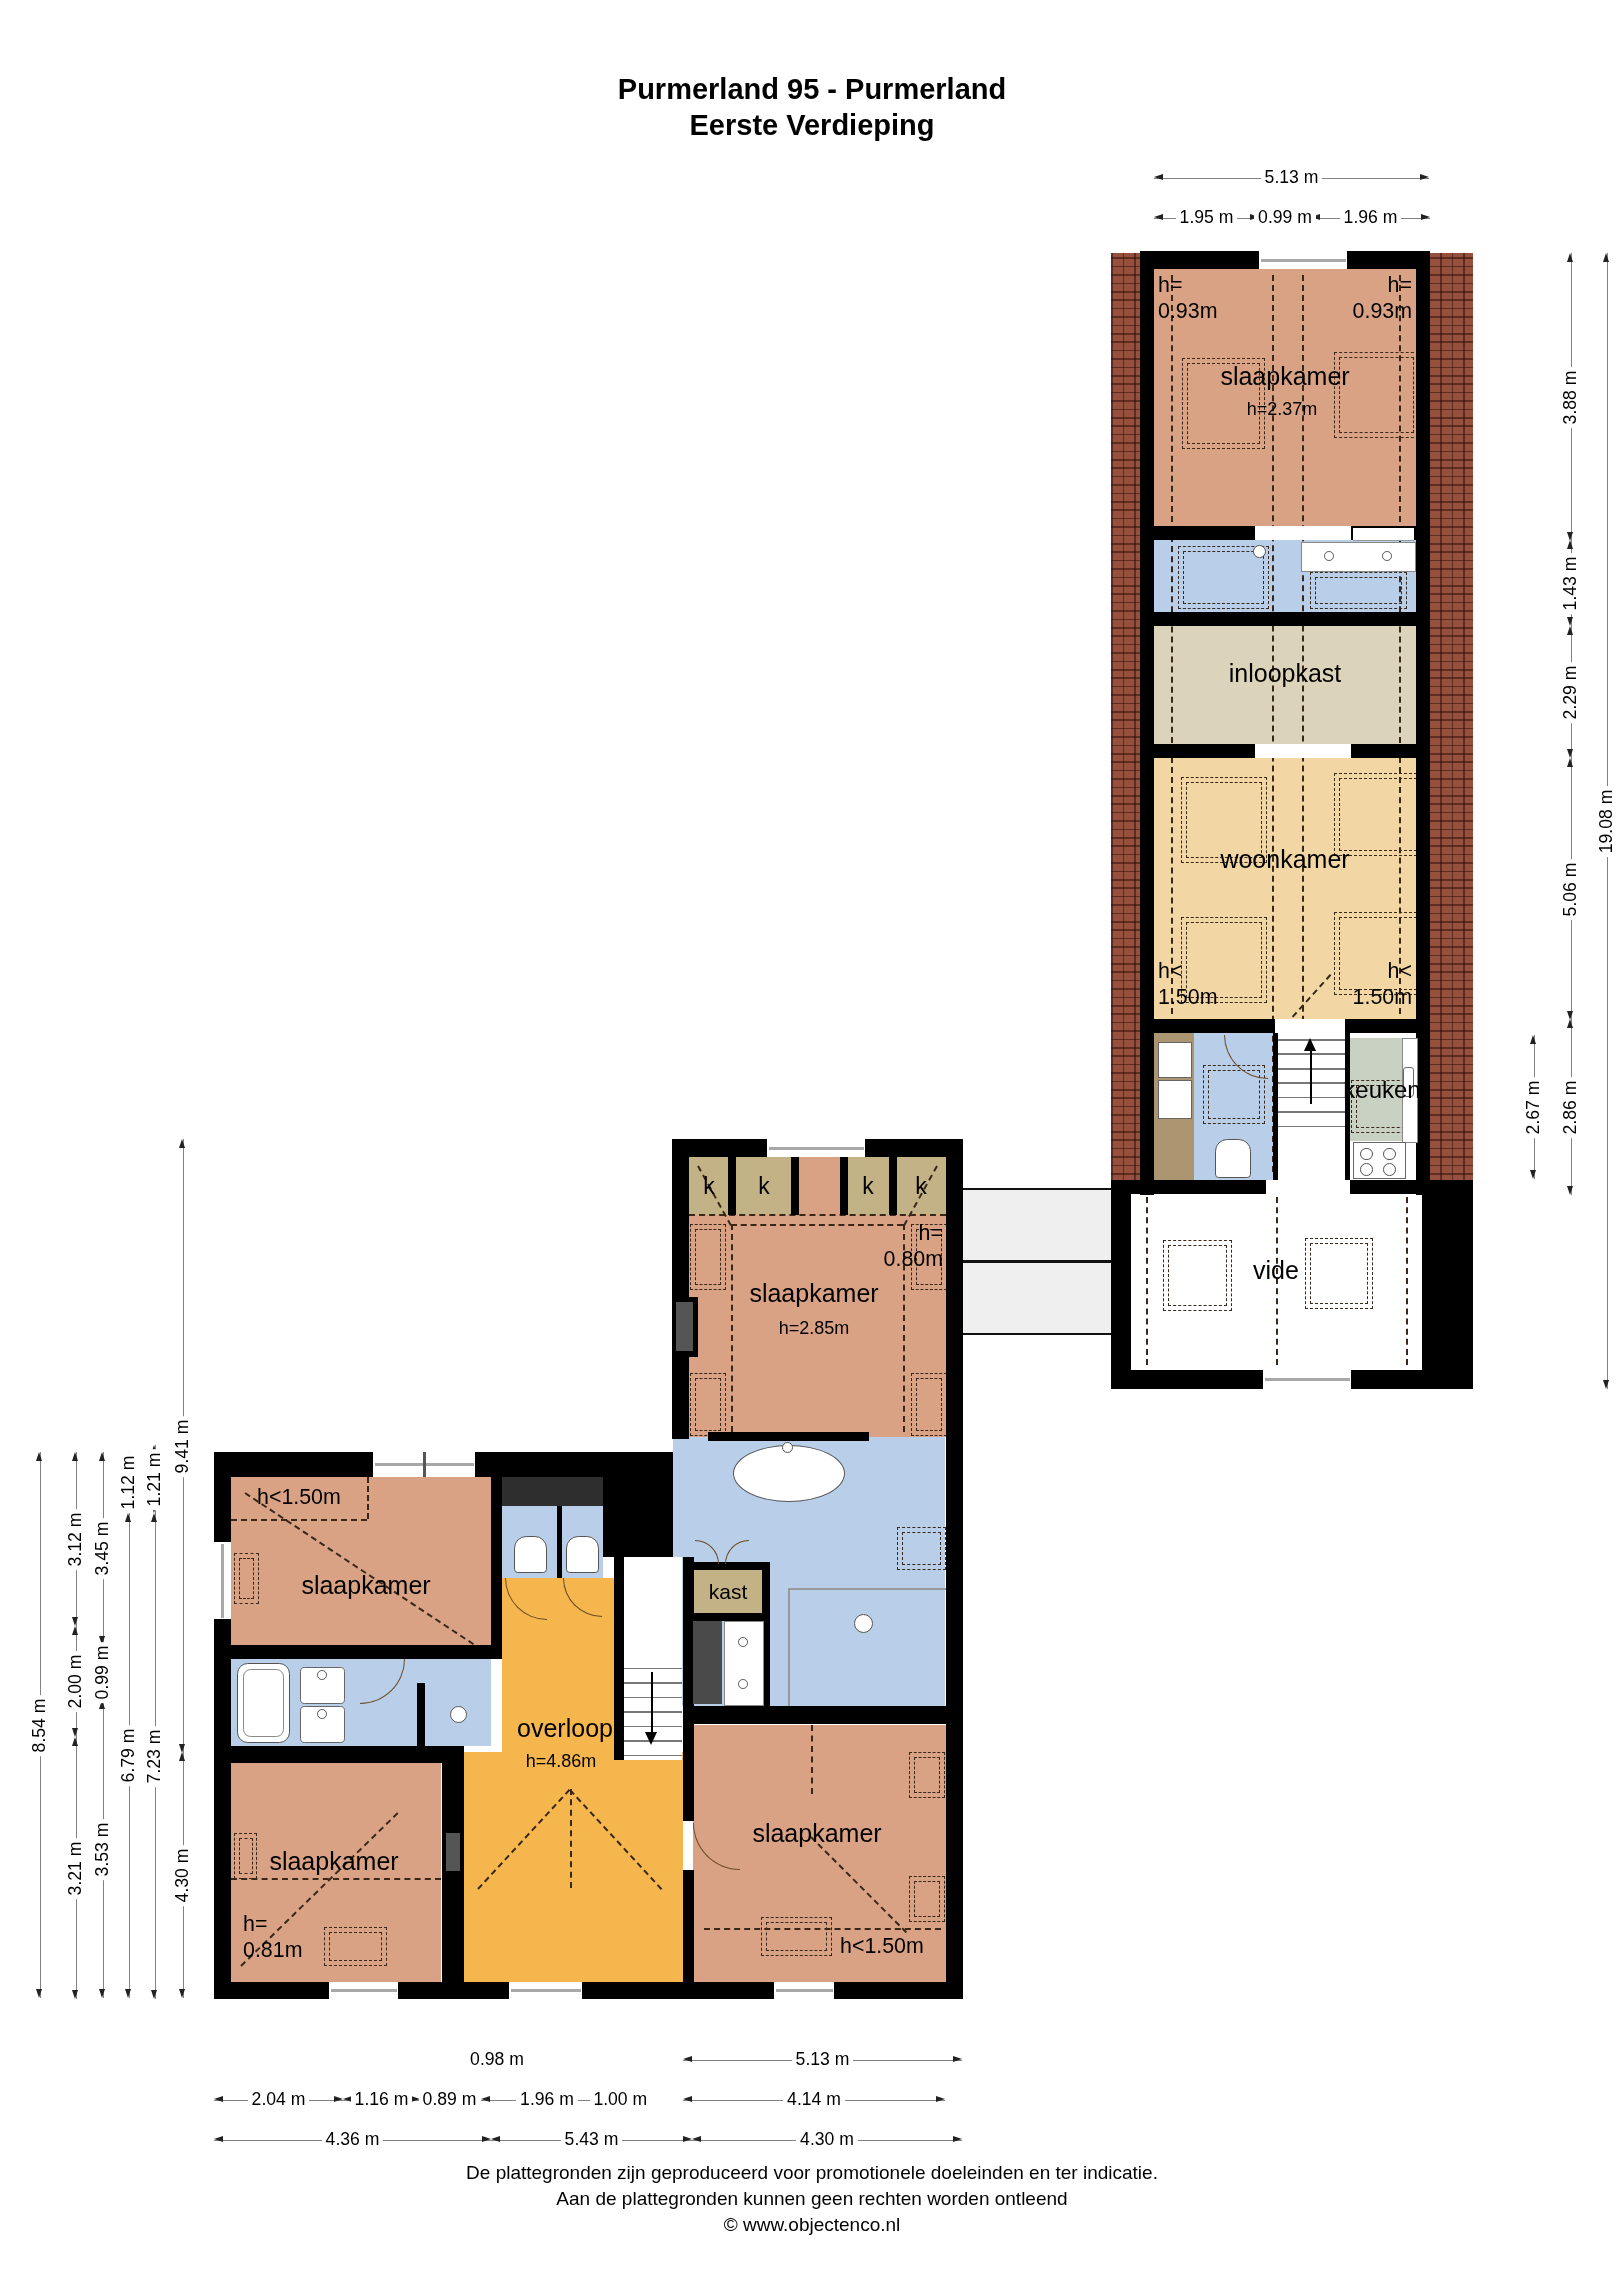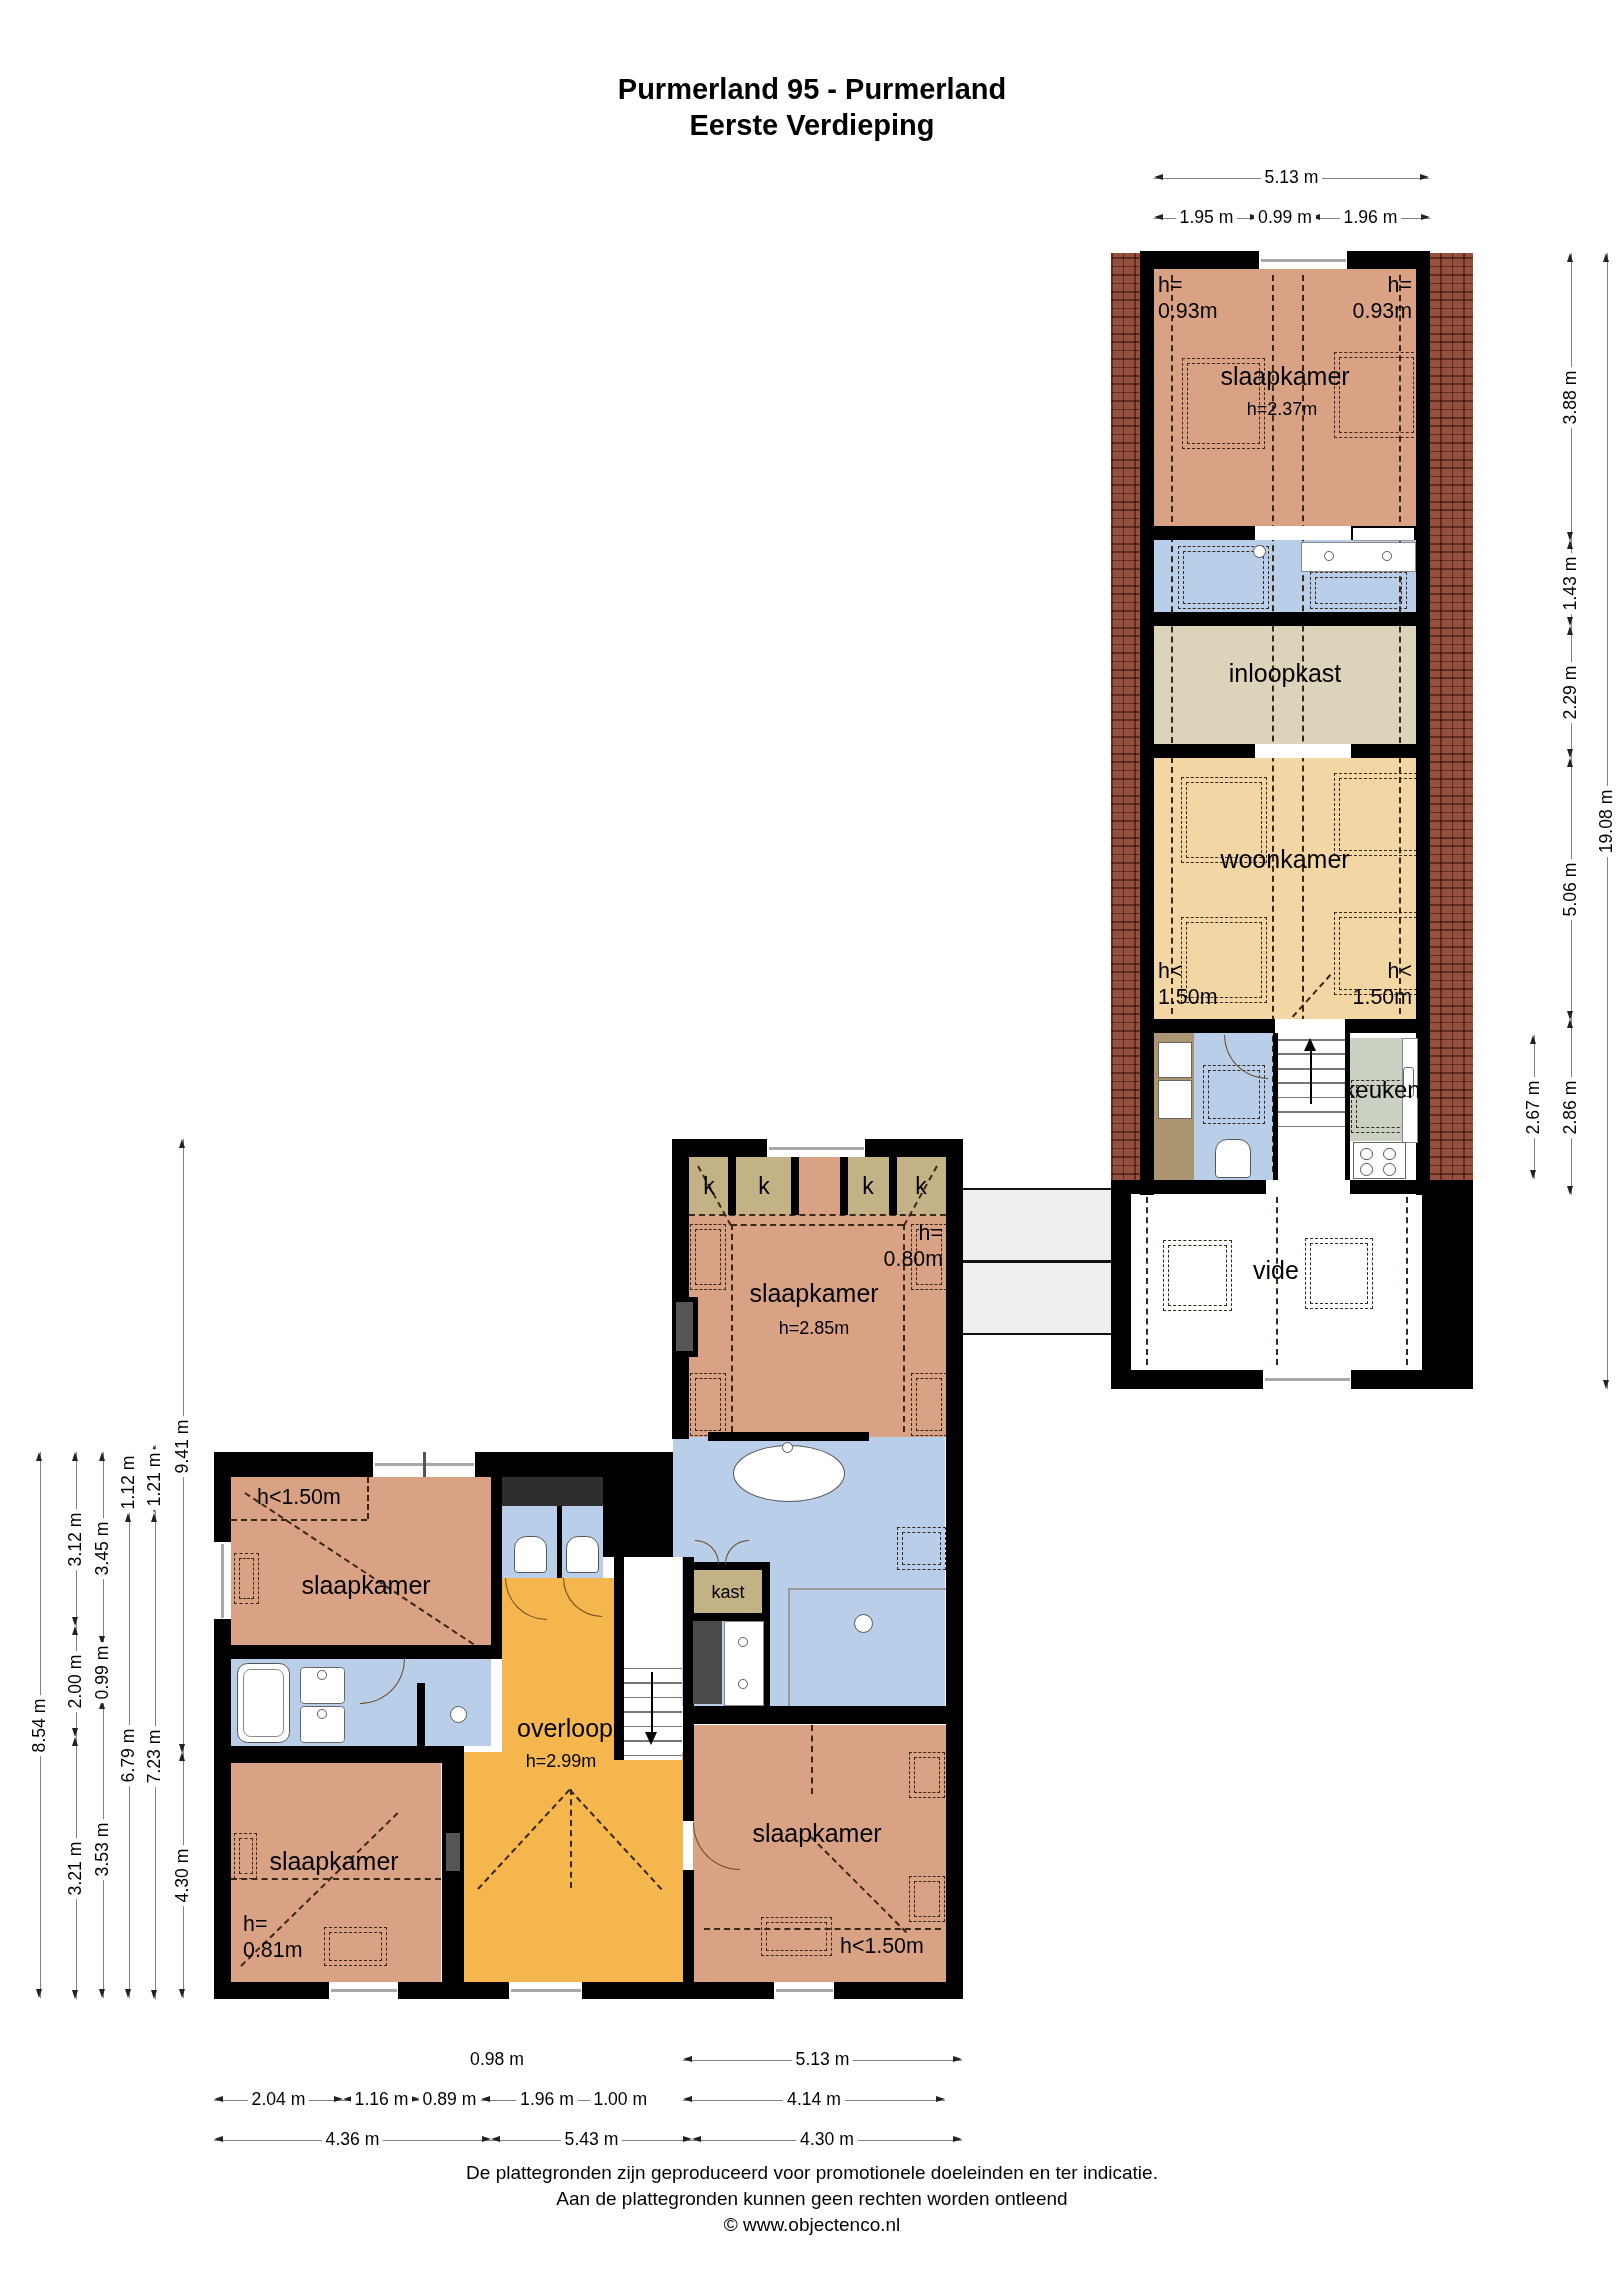--- a/index.html
+++ b/index.html
@@ -6,21 +6,21 @@
   #canvas{position:relative;width:1624px;height:2295px;background:#fff;overflow:hidden;
           font-family:"Liberation Sans",sans-serif;color:#000}
   .room{position:absolute}
   .wall{position:absolute;background:#000}
   .blk{position:absolute}
   .roof{position:absolute;background:#96503e;
         background-image:repeating-linear-gradient(0deg,rgba(40,10,5,.5) 0 1.5px,transparent 1.5px 8.4px),
                          repeating-linear-gradient(90deg,rgba(40,10,5,.5) 0 1.5px,transparent 1.5px 11.5px)}
   .rlabel{position:absolute;transform:translate(-50%,-50%);font-size:25px;white-space:nowrap}
   .sub{font-size:18px}
-  .small{font-size:18px}
+  .small{font-size:21px}
   .note{position:absolute;font-size:21.4px;line-height:26px;white-space:nowrap}
   .right{text-align:right}
   .dashh{position:absolute;border-top:2.3px dashed #39281a}
   .dashv{position:absolute;border-left:2.3px dashed #39281a}
   .dsq{position:absolute;border:1.5px dashed #39281a}
   .dsq>div{position:absolute;inset:3.8px;border:1.5px dashed #39281a}
   .diag{position:absolute;border-top:2.3px dashed #39281a;transform-origin:0 50%}
   .window{position:absolute;background:#fff}
   .window .sh{position:absolute;left:1.5px;right:1.5px;top:50%;height:3.1px;margin-top:-1.5px;background:#a8a8a8}
   .window .sv{position:absolute;top:1.5px;bottom:1.5px;left:50%;width:3.1px;margin-left:-1.5px;background:#a8a8a8}
@@ -331,21 +331,21 @@
   <div class="rlabel sub" style="left:1282px;top:409px">h=2.37m</div>
   <div class="rlabel" style="left:1285px;top:673px">inloopkast</div>
   <div class="rlabel" style="left:1285px;top:859px">woonkamer</div>
   <div class="rlabel" style="left:1382px;top:1090px;font-size:24px">keuken</div>
   <div class="rlabel" style="left:1276px;top:1270px">vide</div>
   <div class="rlabel" style="left:814px;top:1293px">slaapkamer</div>
   <div class="rlabel sub" style="left:814px;top:1328px">h=2.85m</div>
   <div class="rlabel" style="left:366px;top:1585px">slaapkamer</div>
   <div class="rlabel small" style="left:728px;top:1592px">kast</div>
   <div class="rlabel" style="left:565px;top:1728px">overloop</div>
-  <div class="rlabel sub" style="left:561px;top:1761px">h=2.99m</div>
+  <div class="rlabel sub" style="left:561px;top:1761px">h=4.86m</div>
   <div class="rlabel" style="left:334px;top:1861px">slaapkamer</div>
   <div class="rlabel" style="left:817px;top:1833px">slaapkamer</div>
   <div class="rlabel" style="left:709px;top:1186px;font-size:23px">k</div>
   <div class="rlabel" style="left:764px;top:1186px;font-size:23px">k</div>
   <div class="rlabel" style="left:868px;top:1186px;font-size:23px">k</div>
   <div class="rlabel" style="left:921px;top:1186px;font-size:23px">k</div>
 
   <div class="note" style="left:1158px;top:272px">
     <div>h=</div>
     <div>0.93m</div>

